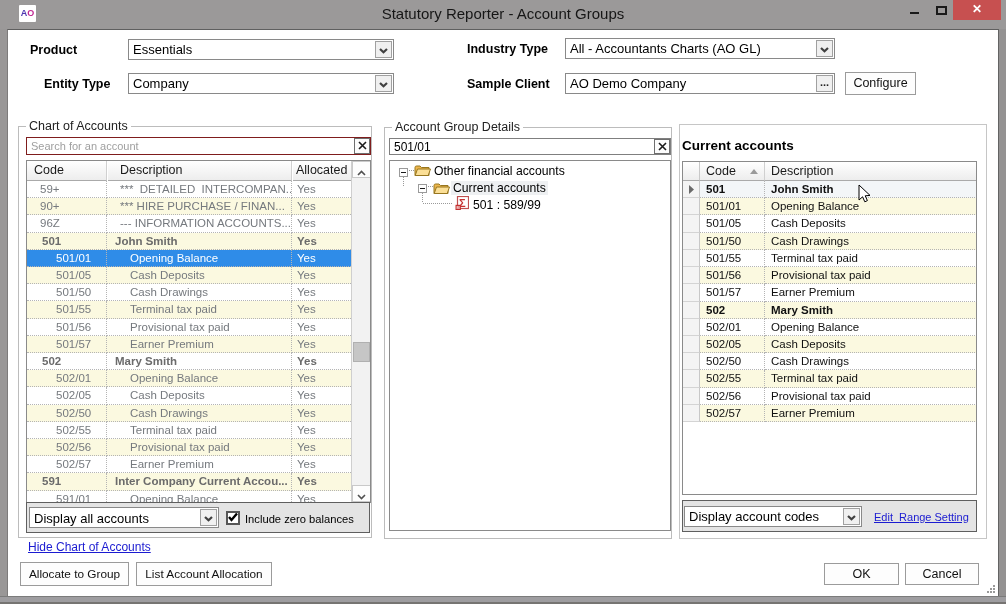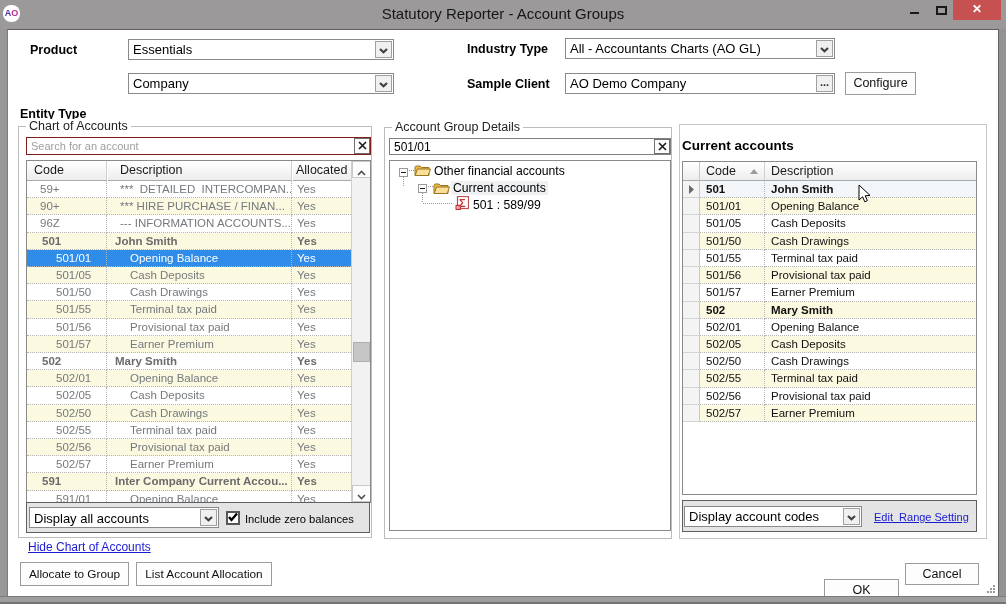--- a/index.html
+++ b/index.html
@@ -1,20 +1,20 @@
 <!DOCTYPE html>
 <html><head><meta charset="utf-8"><title>Statutory Reporter - Account Groups</title>
 <style>
 * { margin:0; padding:0; box-sizing:border-box; }
 html,body { width:1006px; height:604px; }
 body { position:relative; background:#969494; font-family:"Liberation Sans",sans-serif; overflow:hidden; }
 .abs { position:absolute; }
 .titlebar { left:0; top:0; width:1006px; height:29px; background:#9b9999; }
 .title { width:100%; text-align:center; font-size:15px; color:#161616; line-height:28px; }
-.aoicon { left:3px; top:5px; width:17px; height:17px; background:#fff; border-radius:8px; font-size:9px; font-weight:bold; text-align:center; line-height:17px; }
+.aoicon { left:19px; top:5px; width:17px; height:17px; background:#fff; border-radius:1px; font-size:9px; font-weight:bold; text-align:center; line-height:17px; }
 .aoicon .a { color:#4b35b0; } .aoicon .o { color:#c02892; }
 .minbtn { left:910px; top:12px; width:9px; height:2px; background:#1a1a1a; }
 .maxbtn { left:936px; top:6px; width:11px; height:9px; border:2px solid #1a1a1a; }
 .closebtn { left:953px; top:0; width:48px; height:20px; background:#c75050; color:#fff; font-size:12px; font-weight:bold; text-align:center; line-height:19px; }
 .content { left:7px; top:29px; width:992px; height:567px; background:#fff; border-top:1px solid #5f5f5f; border-left:1px solid #7d7b7b; border-right:1px solid #636363; }
 .lbl { font-weight:bold; font-size:12.5px; color:#000; }
 .combo { background:#fff; border:1px solid #898989; font-size:13px; color:#000; }
 .combo .tx { position:absolute; left:4px; top:2px; white-space:nowrap; }
 .cbtn { position:absolute; right:1px; top:1px; bottom:1px; width:17px; background:#f0f0f0; border:1px solid #a0a0a0; text-align:center; }
 .cbtn svg { margin-top:5px; }
@@ -70,21 +70,21 @@
 
 <div class="abs content"></div>
 
 <div class="abs lbl" style="left:30px; top:43px;text-align:center;">Product</div>
 <div class="abs combo" style="left:128px; top:39px; width:266px; height:21px;">
     <span class="tx">Essentials</span>
     <div class="cbtn"><svg width="9" height="6" viewBox="0 0 9 6">
         <path d="M1 1 L4.5 4.3 L8 1" fill="none" stroke="#404040" stroke-width="2.2"></path>
       </svg></div>
   </div>
-<div class="abs lbl" style="left:20px; top:77px;margin-top:30px;">Entity Type</div>
+<div class="abs lbl" style="left:44px; top:77px;">Entity Type</div>
 <div class="abs combo" style="left:128px; top:73px; width:266px; height:21px;">
     <span class="tx">Company</span>
     <div class="cbtn"><svg width="9" height="6" viewBox="0 0 9 6">
         <path d="M1 1 L4.5 4.3 L8 1" fill="none" stroke="#404040" stroke-width="2.2"></path>
       </svg></div>
   </div>
 <div class="abs lbl" style="left:467px; top:42px;">Industry Type</div>
 <div class="abs combo" style="left:565px; top:38px; width:270px; height:21px;">
     <span class="tx">All - Accountants Charts (AO GL)</span>
     <div class="cbtn"><svg width="9" height="6" viewBox="0 0 9 6">
@@ -371,21 +371,21 @@
 </div>
 <div class="abs graystrip" style="left:682px; top:500px; width:295px; height:32px; border:1px solid #5f5f5f; background:#e4e4e4;"></div>
 <div class="abs combo" style="left:684px; top:506px; width:178px; height:21px;">
     <span class="tx" style="font-size:13px">Display account codes</span>
     <div class="cbtn"><svg width="9" height="6" viewBox="0 0 9 6">
         <path d="M1 1 L4.5 4.3 L8 1" fill="none" stroke="#404040" stroke-width="2.2"></path>
       </svg></div>
   </div>
 <div class="abs link" style="left:874px; top:511px; font-size:11px;">Edit&nbsp; Range Setting</div>
 
-<div class="abs btn" style="left:824px; top:563px; width:75px; height:22px; line-height:20px; font-size:12.5px;margin-top:16px;">OK</div>
+<div class="abs btn" style="left:824px; top:563px; width:75px; height:22px; line-height:20px; font-size:12.5px;">OK</div>
 <div class="abs btn" style="left:905px; top:563px; width:74px; height:22px; line-height:20px; font-size:12.5px;">Cancel</div>
 
 <div class="abs" style="left:858px; top:184px;"><svg width="13" height="20" viewBox="0 0 13 20">
       <path d="M1 1 L1 16 L4.6 12.8 L6.8 17.8 L9.4 16.6 L7.2 11.8 L12 11.4 Z" fill="#fff" stroke="#000" stroke-width="1"></path>
     </svg></div>
 
 <svg class="abs" style="left:986px; top:584px;" width="10" height="10" viewBox="0 0 10 10">
     <g fill="#9a9a9a">
       <rect x="7" y="1" width="2" height="2"></rect>
       <rect x="7" y="4" width="2" height="2"></rect>

